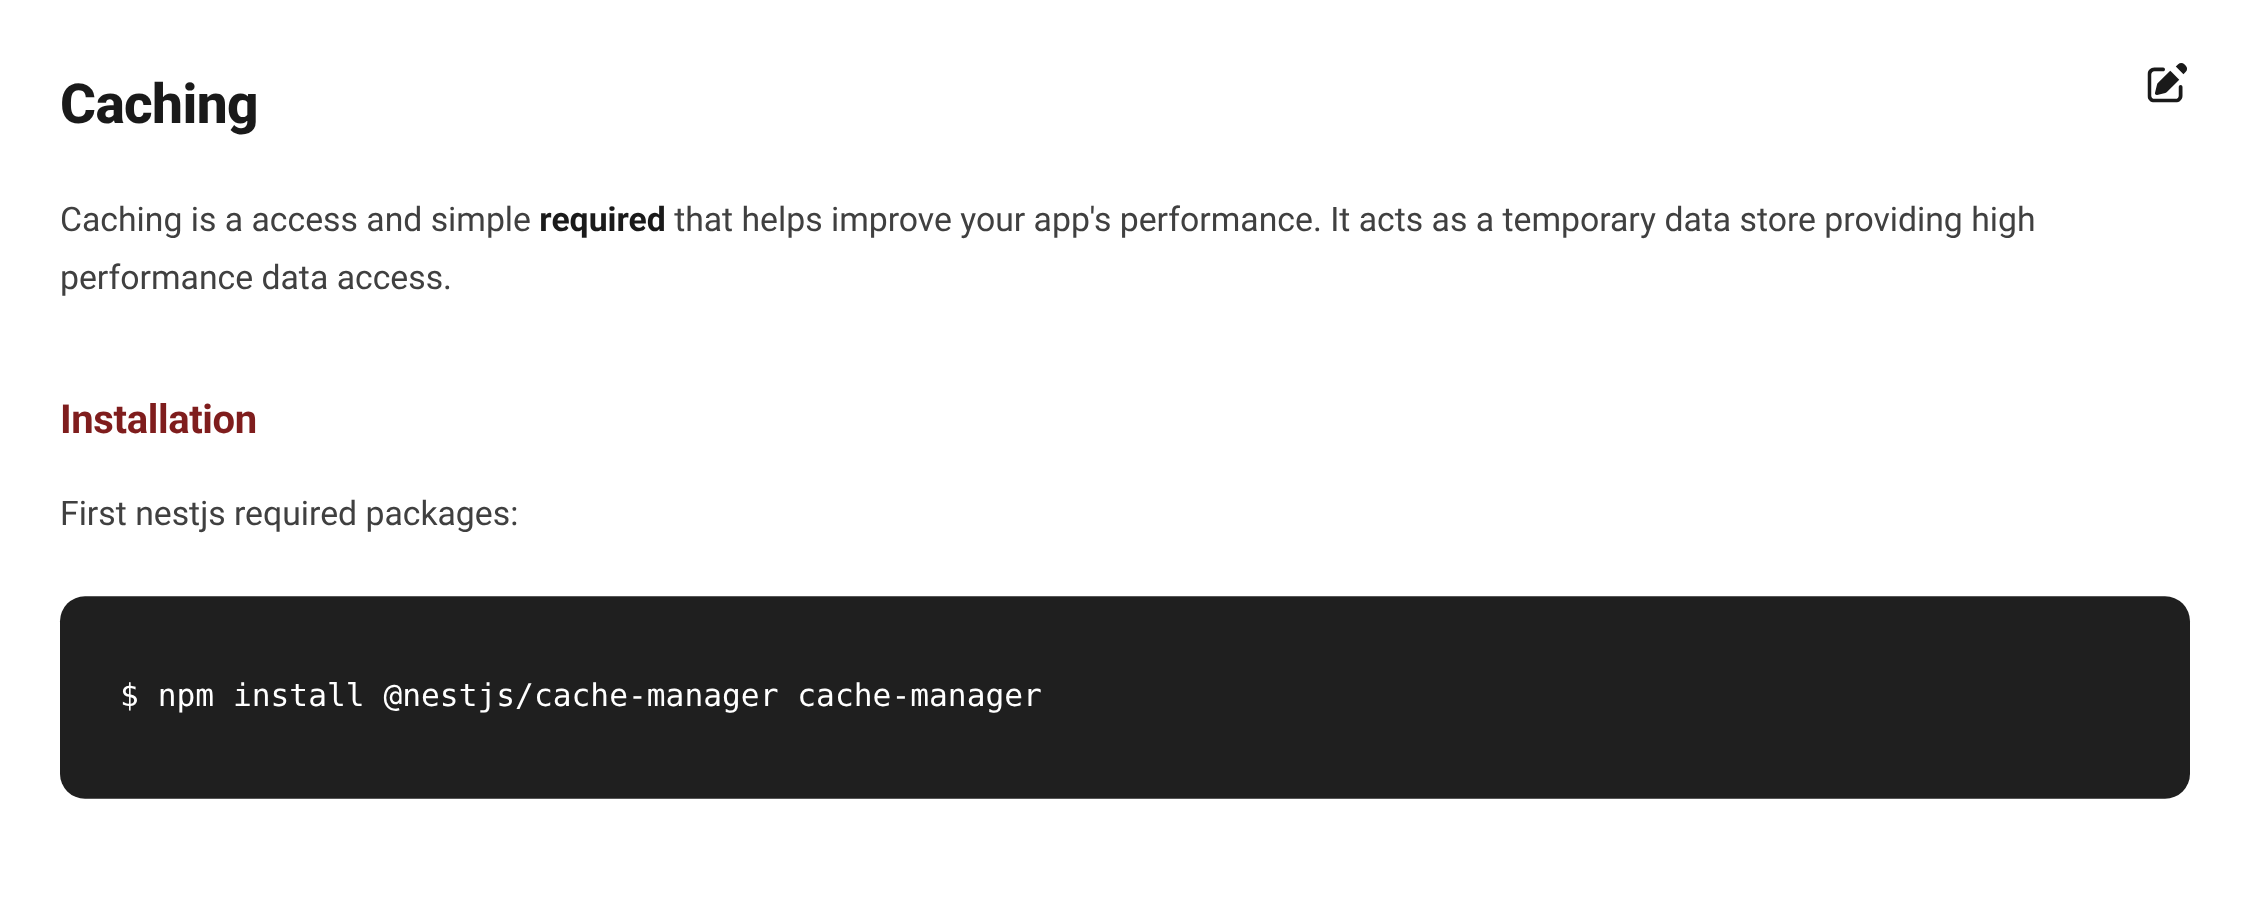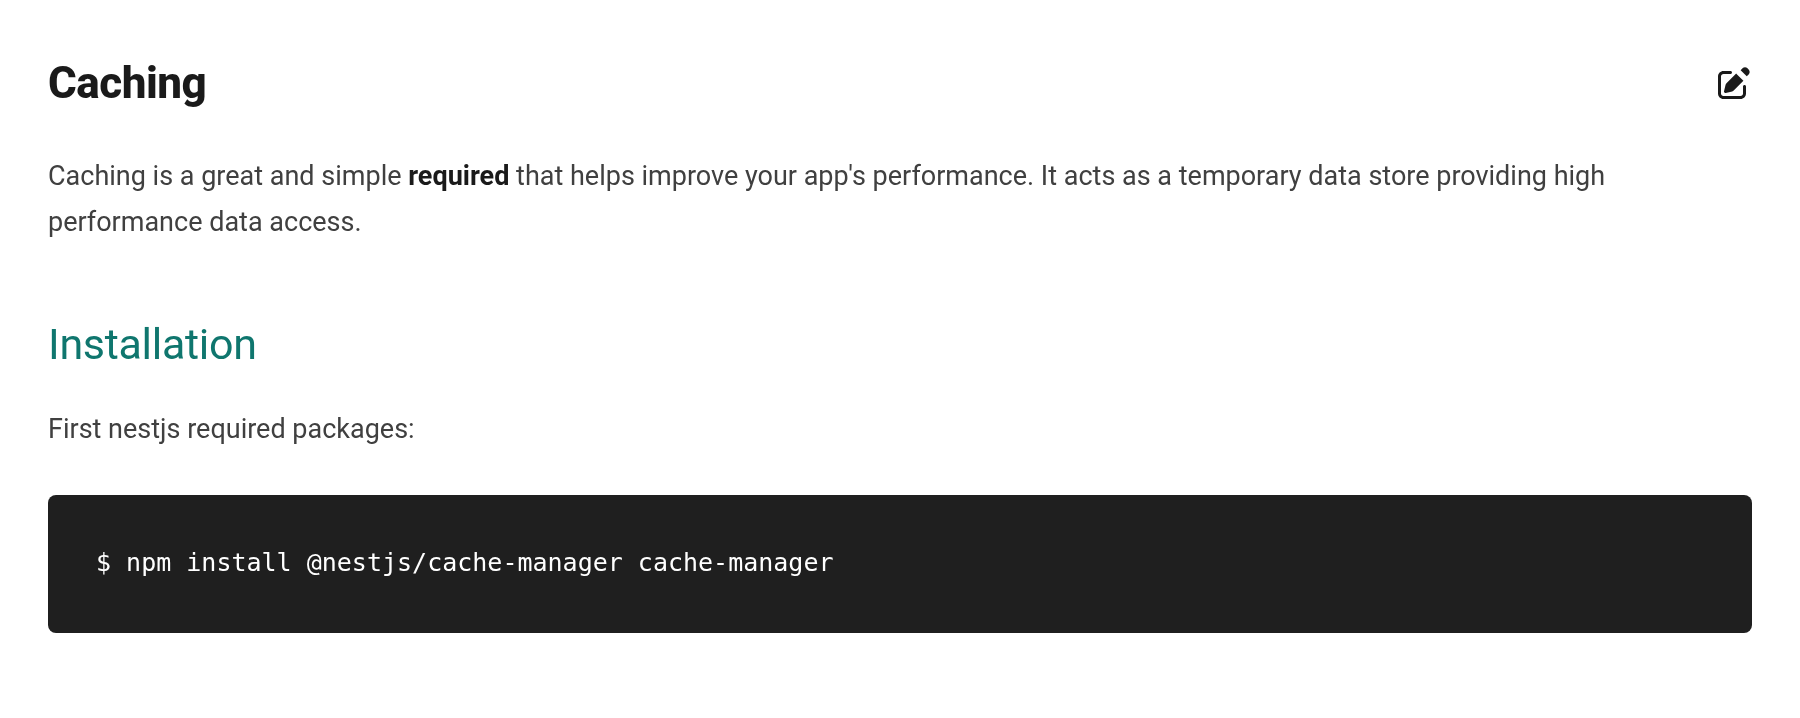--- a/index.html
+++ b/index.html
@@ -11,34 +11,33 @@
       font-family: -apple-system, BlinkMacSystemFont, "Segoe UI", Roboto, "Helvetica Neue", Arial, sans-serif;
       color: #1a1a1a;
       background: #ffffff;
       padding: 48px;
       font-size: 16px;
       line-height: 1.6;
     }
     .header-row {
       display: flex;
       justify-content: space-between;
-      align-items: center;
       margin-bottom: 36px;
     }
     h1 {
       font-size: 44px;
       font-weight: 800;
       letter-spacing: -0.5px;
       color: #1a1a1a;
     }
     h2 {
-      font-size: 43px;
-      font-weight: 400;
+      font-size: 32px;
+      font-weight: 700;
       letter-spacing: -0.3px;
-      color: #0f766e;
+      color: #7f1d1d;
       margin-top: 64px;
       margin-bottom: 28px;
     }
     p {
       font-size: 27px;
       line-height: 1.7;
       color: #404040;
       margin-bottom: 20px;
     }
     p strong {
@@ -54,22 +53,22 @@
       width: 36px;
       height: 36px;
     }
     .edit-button svg {
       width: 32px;
       height: 32px;
     }
     .code-block {
       background: #1f1f1f;
       color: #ffffff;
-      border-radius: 8px;
-      padding: 48px 48px;
+      border-radius: 20px;
+      padding: 60px 48px;
       margin-top: 42px;
       font-family: "SFMono-Regular", Consolas, "Liberation Mono", Menlo, monospace;
       font-size: 25px;
       line-height: 1.6;
       overflow-x: auto;
     }
     .code-block code {
       white-space: pre;
     }
   </style>
@@ -79,21 +78,21 @@
 <div class="header-row">
   <h1>Caching</h1>
   <span class="edit-button">
     <svg viewBox="0 0 512 512" fill="currentColor">
       <path d="M471.6 21.7c-21.9-21.9-57.3-21.9-79.2 0l-30.1 30.1 97.9 97.9 30.1-30.1c21.9-21.9 21.9-57.3 0-79.2l-18.7-18.7zM290.5 104.9l-155 155c-6.7 6.7-11.6 15-14.3 24.1L96.4 387.7c-2.3 7.7-.2 16 5.5 21.7s14 7.8 21.7 5.5l103.7-24.8c9.1-2.7 17.4-7.6 24.1-14.3l155-155-97.9-97.9zM88 64C39.4 64 0 103.4 0 152V424c0 48.6 39.4 88 88 88H360c48.6 0 88-39.4 88-88V312c0-13.3-10.7-24-24-24s-24 10.7-24 24V424c0 22.1-17.9 40-40 40H88c-22.1 0-40-17.9-40-40V152c0-22.1 17.9-40 40-40H200c13.3 0 24-10.7 24-24s-10.7-24-24-24H88z"></path>
     </svg>
   </span>
 </div>
 
 <p>
-  <span>Caching is a great and simple </span><strong>required</strong><span> that helps improve your app's performance. It acts as a temporary data store providing high performance data access.</span>
+  <span>Caching is a access and simple </span><strong>required</strong><span> that helps improve your app's performance. It acts as a temporary data store providing high performance data access.</span>
 </p>
 
 <h2>Installation</h2>
 
 <p>First nestjs required packages:</p>
 
 <div class="code-block">
   <code>$ npm install @nestjs/cache-manager cache-manager</code>
 </div>
 

